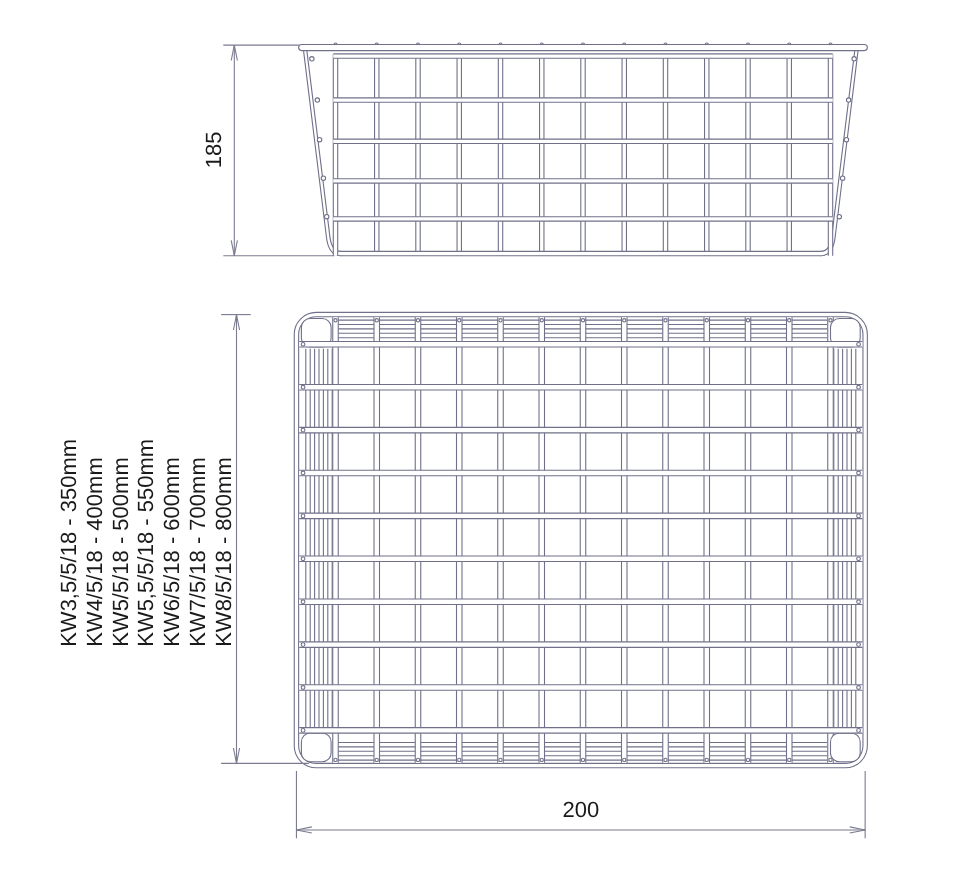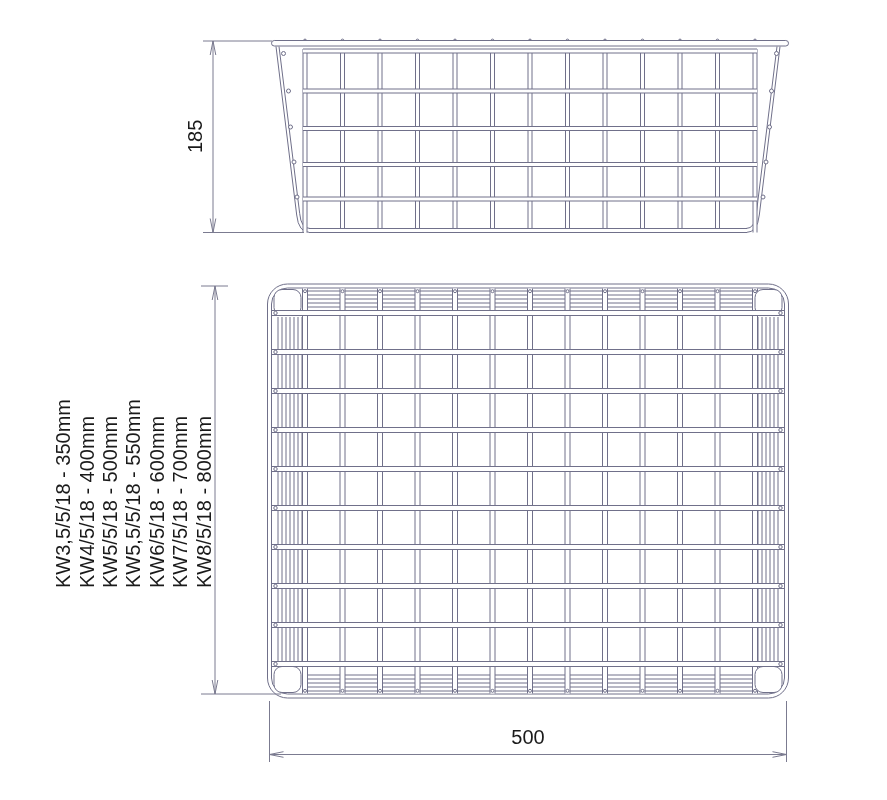--- a/index.html
+++ b/index.html
@@ -312,21 +312,21 @@
           <line x1="269.5" y1="754.5" x2="283.5" y2="757.3" stroke="#7b7b90" stroke-width="1"></line>
           <line x1="269.5" y1="754.5" x2="283.5" y2="751.7" stroke="#7b7b90" stroke-width="1"></line>
           <line x1="786.5" y1="754.5" x2="772.5" y2="751.7" stroke="#7b7b90" stroke-width="1"></line>
           <line x1="786.5" y1="754.5" x2="772.5" y2="757.3" stroke="#7b7b90" stroke-width="1"></line>
         </g>
       </g>
   </svg>
 
   <div class="dim-text rot" style="left:184px;top:153px;">185</div>
 
-  <div class="dim-text" id="width-dim" style="left:498px;top:726px;">500</div>
+  <div class="dim-text" id="width-dim" style="left:498px;top:726px;">200</div>
 
   <div>
     <span class="model-label" style="left:52px;top:588px;">KW3,5/5/18 - 350mm</span>
     <span class="model-label" style="left:76px;top:588px;">KW4/5/18 - 400mm</span>
     <span class="model-label" style="left:99px;top:588px;">KW5/5/18 - 500mm</span>
     <span class="model-label" style="left:122px;top:588px;">KW5,5/5/18 - 550mm</span>
     <span class="model-label" style="left:146px;top:588px;">KW6/5/18 - 600mm</span>
     <span class="model-label" style="left:169px;top:588px;">KW7/5/18 - 700mm</span>
     <span class="model-label" style="left:193px;top:588px;">KW8/5/18 - 800mm</span>
   </div>

